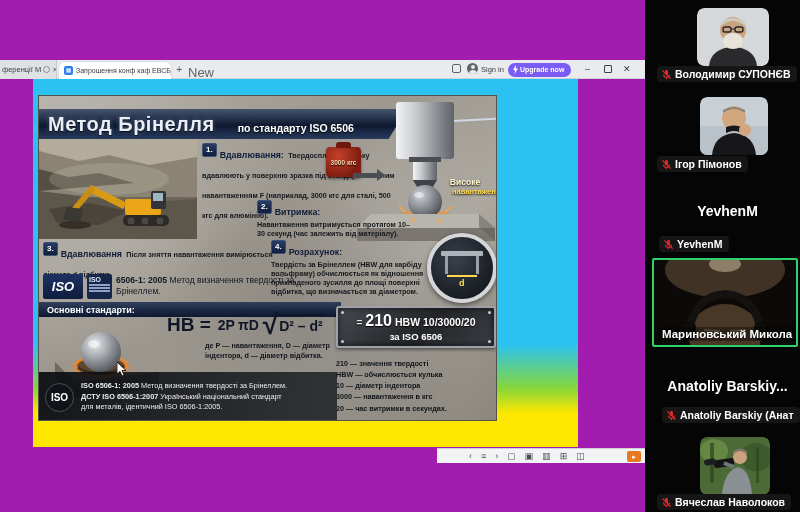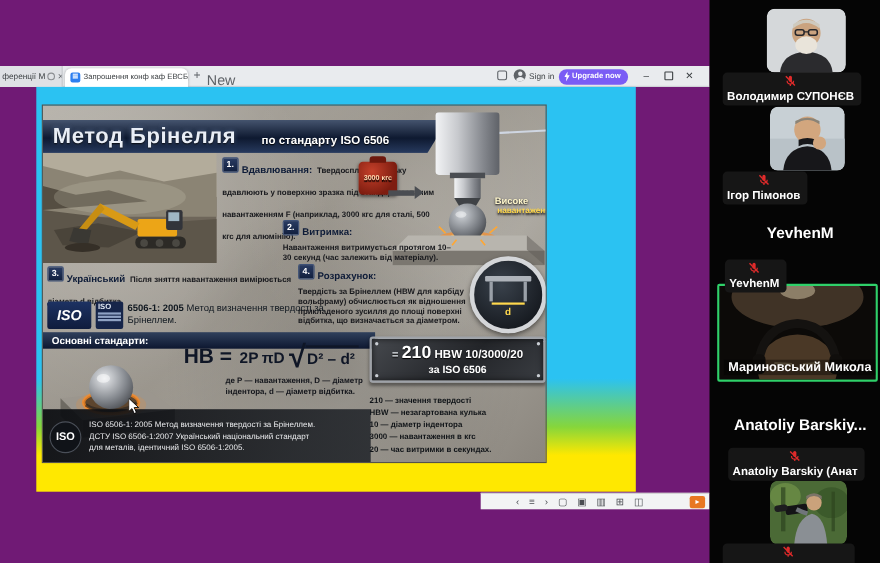--- a/index.html
+++ b/index.html
@@ -1,17 +1,17 @@
 <!DOCTYPE html>
 <html><head>
 <meta charset="utf-8">
 <style>
   html,body{margin:0;padding:0;background:#000;}
   *{box-sizing:border-box;font-family:"Liberation Sans",sans-serif;}
-  .screen{position:relative;width:800px;height:512px;background:#701a75;overflow:hidden;}
+  .screen{position:relative;width:800px;height:512px;background:#a21caf;overflow:hidden;}
 
   
   .browser-bar{position:absolute;left:0;top:60px;width:645px;height:19px;background:#e9ebee;border-bottom:1px solid #cfd2d6;}
   .tab-partial{position:absolute;left:0;top:0;width:57px;height:19px;background:#dfe1e5;color:#3c4043;font-size:7.5px;display:flex;align-items:center;gap:2px;padding:0 2px;border-right:1px solid #c6c9cd;overflow:hidden;white-space:nowrap;}
   .spk{width:7px;height:7px;border:1px solid #8a8d91;border-radius:50%;flex:none;}
   .tab-x{color:#5f6368;font-size:7px;flex:none;}
   .tab-active{position:absolute;left:59px;top:2px;width:112px;height:17px;background:#fff;border-radius:6px 6px 0 0;display:flex;align-items:center;gap:3px;padding:0 5px;font-size:7px;color:#3c4043;overflow:hidden;white-space:nowrap;box-shadow:0 0 2px rgba(0,0,0,.15);}
   .doc-ic{width:9px;height:9px;background:#2d7ff0;border-radius:2px;color:#fff;font-size:6px;line-height:9px;text-align:center;flex:none;}
   .plus-btn{position:absolute;left:176px;top:2px;font-size:11px;color:#5f6368;line-height:15px;}
   .new-lbl{position:absolute;left:188px;top:5px;font-size:13px;color:#5f6368;}
@@ -109,31 +109,31 @@
   .plate-l1 .val{font-size:16px;font-weight:800;}
   .plate-l1 .spec{font-size:10.5px;font-weight:800;}
   .plate-l2{font-size:9.5px;font-weight:800;color:#fff;margin-top:1px;}
 
   .legend{position:absolute;left:297px;top:262px;width:164px;z-index:2;font-size:7.2px;font-weight:700;color:#101418;line-height:1.55;}
 
   .dark-strip{position:absolute;left:0;top:276px;width:298px;height:50px;z-index:2;
     background:linear-gradient(90deg,rgba(10,12,16,.92),rgba(26,30,36,.82));display:flex;align-items:center;}
   .iso-round{flex:none;width:29px;height:29px;margin:0 7px 0 6px;border-radius:50%;background:#101318;border:1.5px solid #4a4f58;color:#fff;font-weight:800;font-size:10px;display:flex;align-items:center;justify-content:center;}
   .iso-bottom-text{font-size:7.3px;color:#e9eaec;line-height:1.45;}
-  .iso-bottom-text b{font-weight:400;}
+  .iso-bottom-text b{font-weight:700;}
 
   
   .viewer-bar{position:absolute;left:437px;top:448px;width:208px;height:15px;background:#f2f3f4;border-top:1px solid #d0d0d0;display:flex;align-items:center;gap:9px;padding-left:32px;}
   .vic{font-size:9px;color:#4a4d52;line-height:13px;}
   .present{margin-left:auto;margin-right:4px;width:14px;height:11px;background:#e87722;border-radius:2px;color:#fff;font-size:7px;line-height:11px;text-align:center;}
 
   
   .panel{position:absolute;left:645px;top:0;width:155px;height:512px;background:#050505;overflow:hidden;}
   .vtile{position:absolute;border-radius:7px;overflow:hidden;}
-  .plabel{position:absolute;display:flex;align-items:center;gap:3px;background:#161616;border-radius:4px;padding:2px 6px 2px 4px;color:#fff;font-size:10.5px;font-weight:700;white-space:nowrap;z-index:2;flex-direction:column;}
+  .plabel{position:absolute;display:flex;align-items:center;gap:3px;background:#161616;border-radius:4px;padding:2px 6px 2px 4px;color:#fff;font-size:10.5px;font-weight:700;white-space:nowrap;z-index:2;}
   .pbig{position:absolute;left:10px;width:145px;text-align:center;color:#fff;font-weight:700;font-size:14px;white-space:nowrap;}
   .active-tile{position:absolute;left:7px;top:258px;width:146px;height:89px;border:2px solid #2fd16a;border-radius:2px;overflow:hidden;background:#0c0a08;}
   .overlay-name{position:absolute;left:4px;bottom:4px;background:rgba(0,0,0,.38);color:#fff;font-size:11.5px;font-weight:600;padding:1px 4px;white-space:nowrap;}
 </style>
 </head>
 <body>
 
 <div class="screen">
 
   <div class="browser-bar">
@@ -231,21 +231,21 @@
 
       <div class="step step1">
         <span class="badge">1.</span><span class="step-h">Вдавлювання:</span>
         <span class="step-t">Твердосплавну кульку вдавлюють у поверхню зразка під стан­дартизованим навантаженням F (наприклад, 3000 кгс для сталі, 500 кгс для алюмінію).</span>
       </div>
       <div class="step step2">
         <span class="badge">2.</span><span class="step-h">Витримка:</span>
         <div class="step-t">Навантаження витримується протягом 10–30 секунд (час залежить від матеріалу).</div>
       </div>
       <div class="step step3">
-        <span class="badge">3.</span><span class="step-h">Український</span>
+        <span class="badge">3.</span><span class="step-h">Вдавлювання</span>
         <span class="step-t">Після зняття навантаження вимірюється діаметр d відбитка.</span>
       </div>
       <div class="step step4">
         <span class="badge">4.</span><span class="step-h">Розрахунок:</span>
         <div class="step-t">Твердість за Брінеллем (HBW для карбіду вольфраму) обчислюється як відношення прикладеного зусилля до площі поверхні відбитка, що визначається за діаметром.</div>
       </div>
 
       <div class="iso-mid">
         <div class="iso-box">ISO</div>
         <div class="iso-box2">
@@ -315,21 +315,21 @@
         <div class="plate-l1">
           <span class="eq">=</span>
           <span class="val">210</span>
           <span class="spec">HBW 10/3000/20</span>
         </div>
         <div class="plate-l2">за ISO 6506</div>
       </div>
 
       <div class="legend">
         <div>210 — значення твердості</div>
-        <div>HBW — незагартована кулька</div>
+        <div>HBW — обчислюється кулька</div>
         <div>10 — діаметр індентора</div>
         <div>3000 — навантаження в кгс</div>
         <div>20 — час витримки в секундах.</div>
       </div>
 
       <div class="dark-strip">
         <div class="iso-round">ISO</div>
         <div class="iso-bottom-text">
           <div><b>ISO 6506-1: 2005</b> <span>Метод визначення твердості за Брінеллем.</span></div>
           <div><b>ДСТУ ISO 6506-1:2007</b> <span>Український національний стандарт</span></div>

